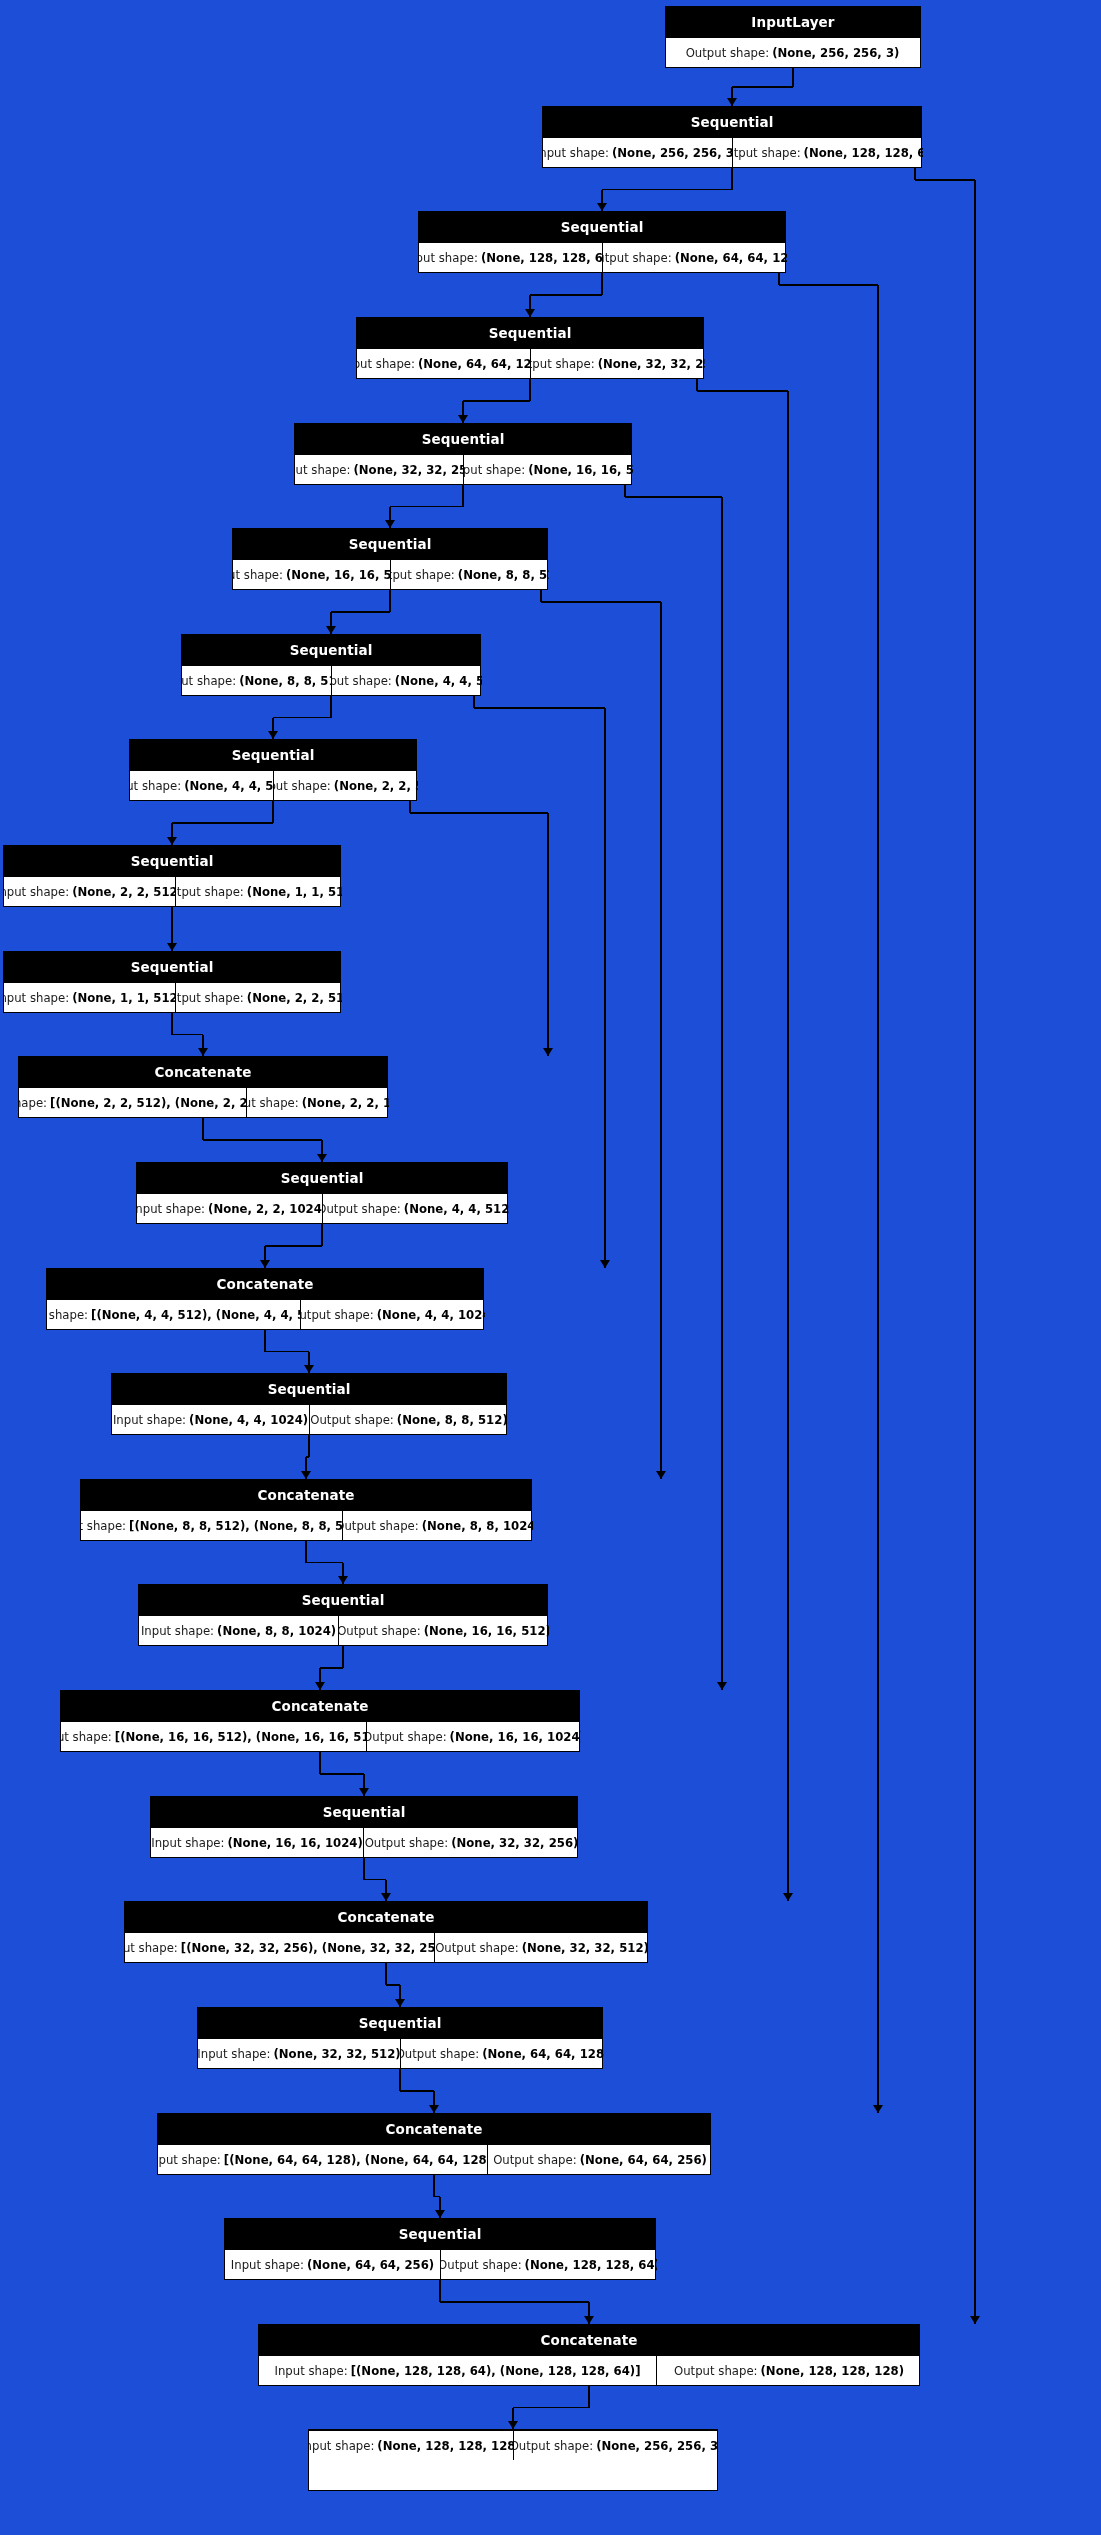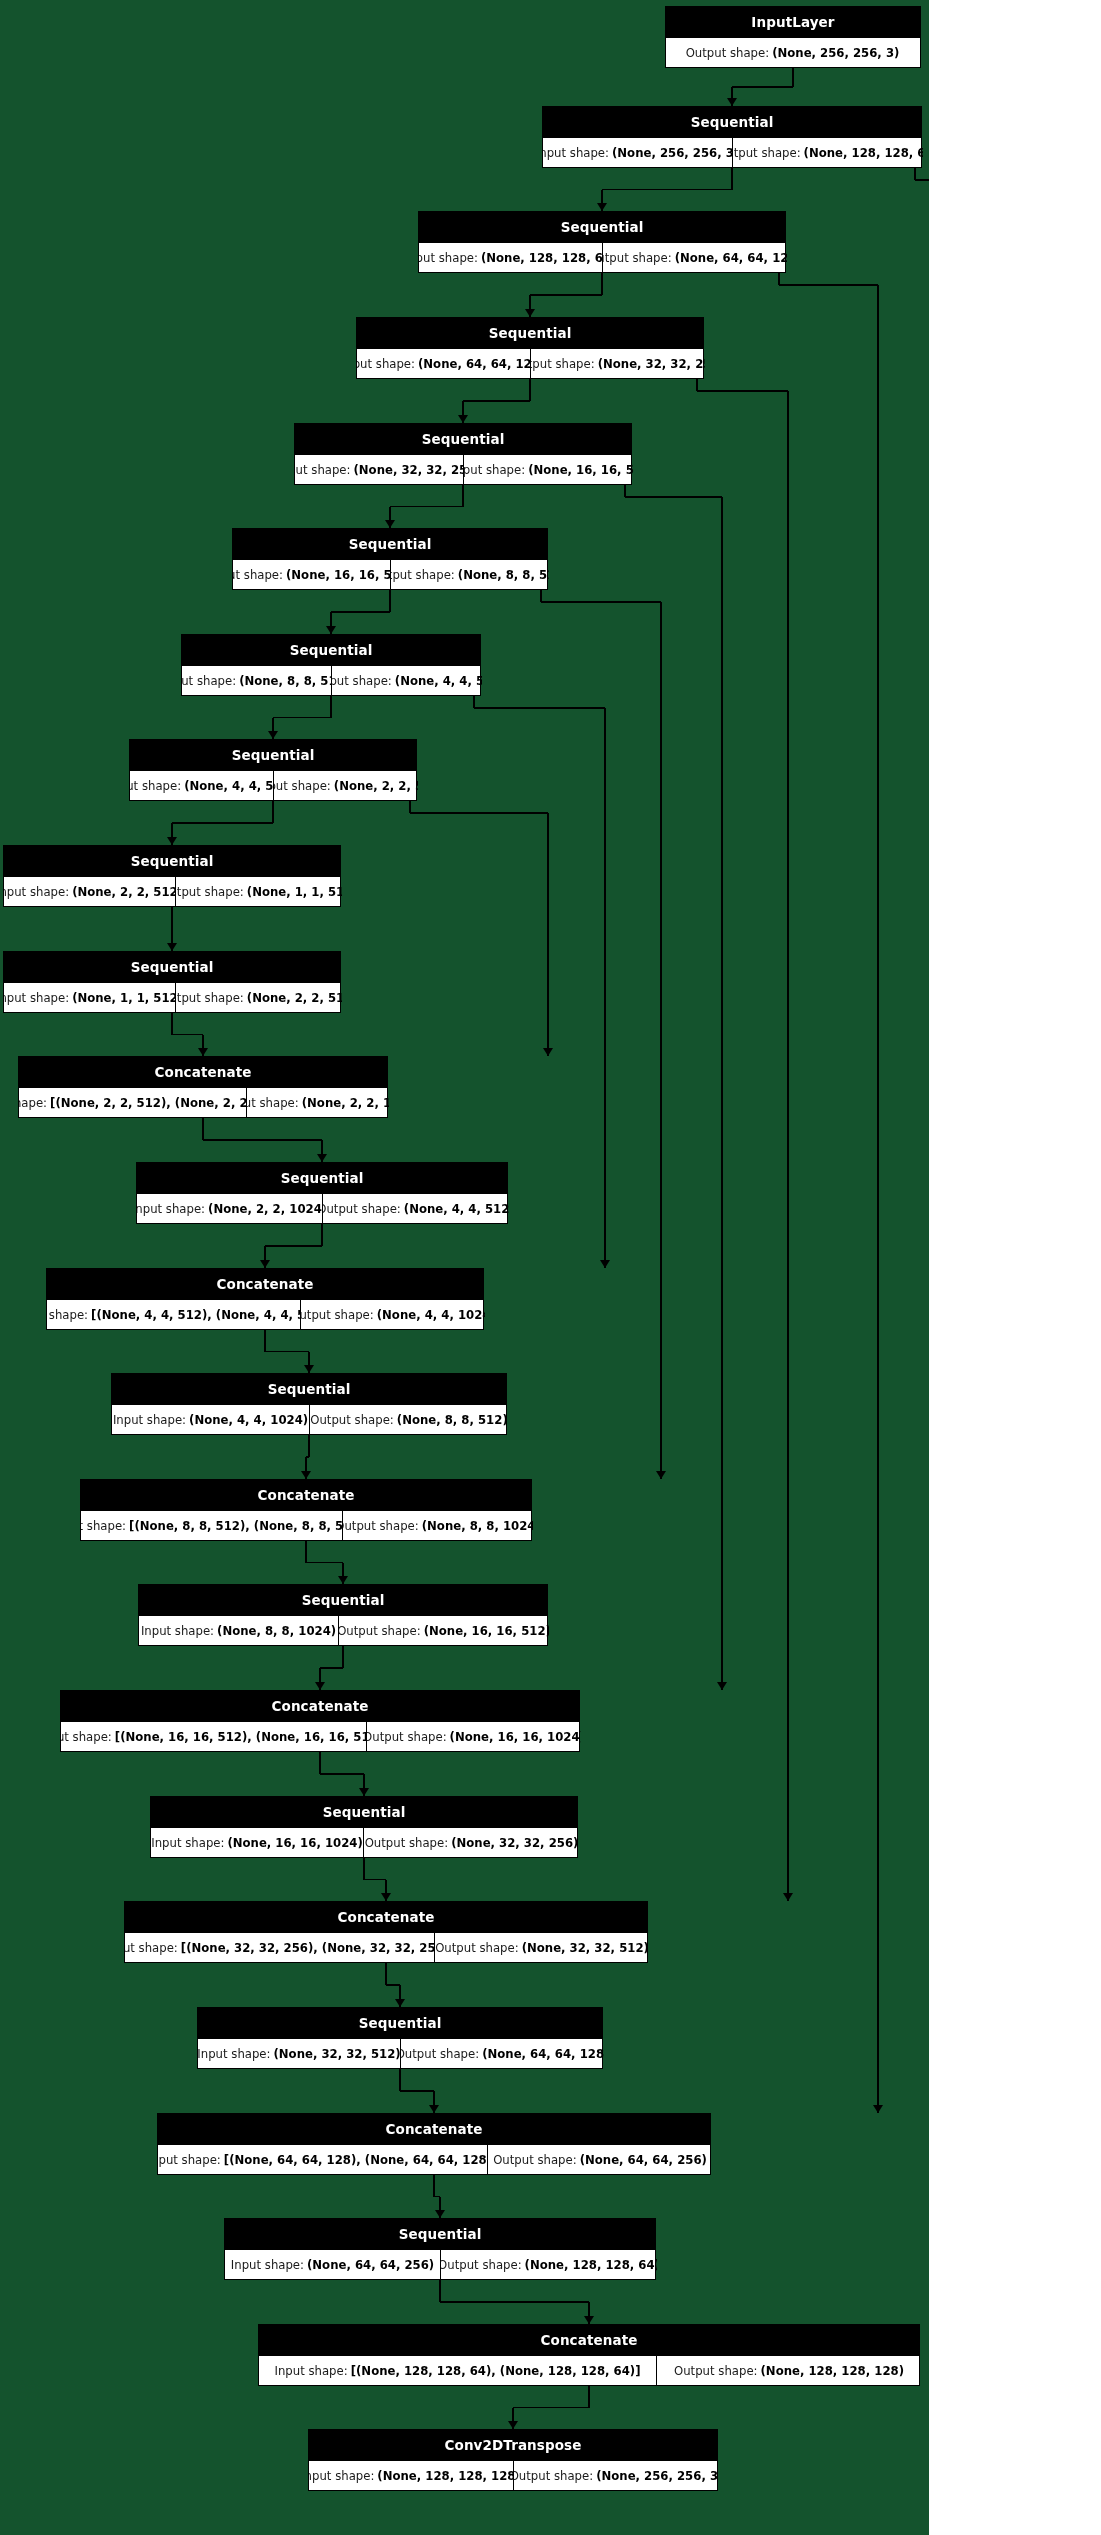--- a/index.html
+++ b/index.html
@@ -1,17 +1,17 @@
 <!DOCTYPE html>
 <html><head>
 <meta charset="utf-8">
 <style>
   html,body{margin:0;padding:0;background:#ffffff;}
   body{font-family:"DejaVu Sans", sans-serif;}
-  #canvas{position:relative;width:929px;height:2535px;background:#14532d;overflow:hidden;}
+  #canvas{position:relative;width:1101px;height:2535px;background:#1d4ed8;overflow:hidden;}
 
   .node{position:absolute;box-sizing:border-box;border:1.5px solid #000;background:#fff;}
   .node .title{
     background:#000;color:#fff;text-align:center;
     font-weight:bold;font-size:13.5px;line-height:30px;height:30px;
     letter-spacing:.1px;
   }
   .node .shapes{display:flex;height:29px;border-top:1.5px solid #000;}
   .node .cell{
     flex:0 0 auto;display:flex;align-items:center;justify-content:center;
@@ -442,21 +442,20 @@
             <span>Input shape:</span>
             <b>[(None, 128, 128, 64), (None, 128, 128, 64)]</b>
           </div>
           <div class="cell out" style="width: 264px;">
             <span>Output shape:</span>
             <b>(None, 128, 128, 128)</b>
           </div>
         </div>
       </div>
       <div class="node" style="left: 308px; top: 2429px; width: 410px; height: 62px;">
-        <div class="title">Conv2DTranspose</div>
         <div class="shapes">
           <div class="cell in" style="width: 205px;">
             <span>Input shape:</span>
             <b>(None, 128, 128, 128)</b>
           </div>
           <div class="cell out" style="width: 205px;">
             <span>Output shape:</span>
             <b>(None, 256, 256, 3)</b>
           </div>
         </div>

